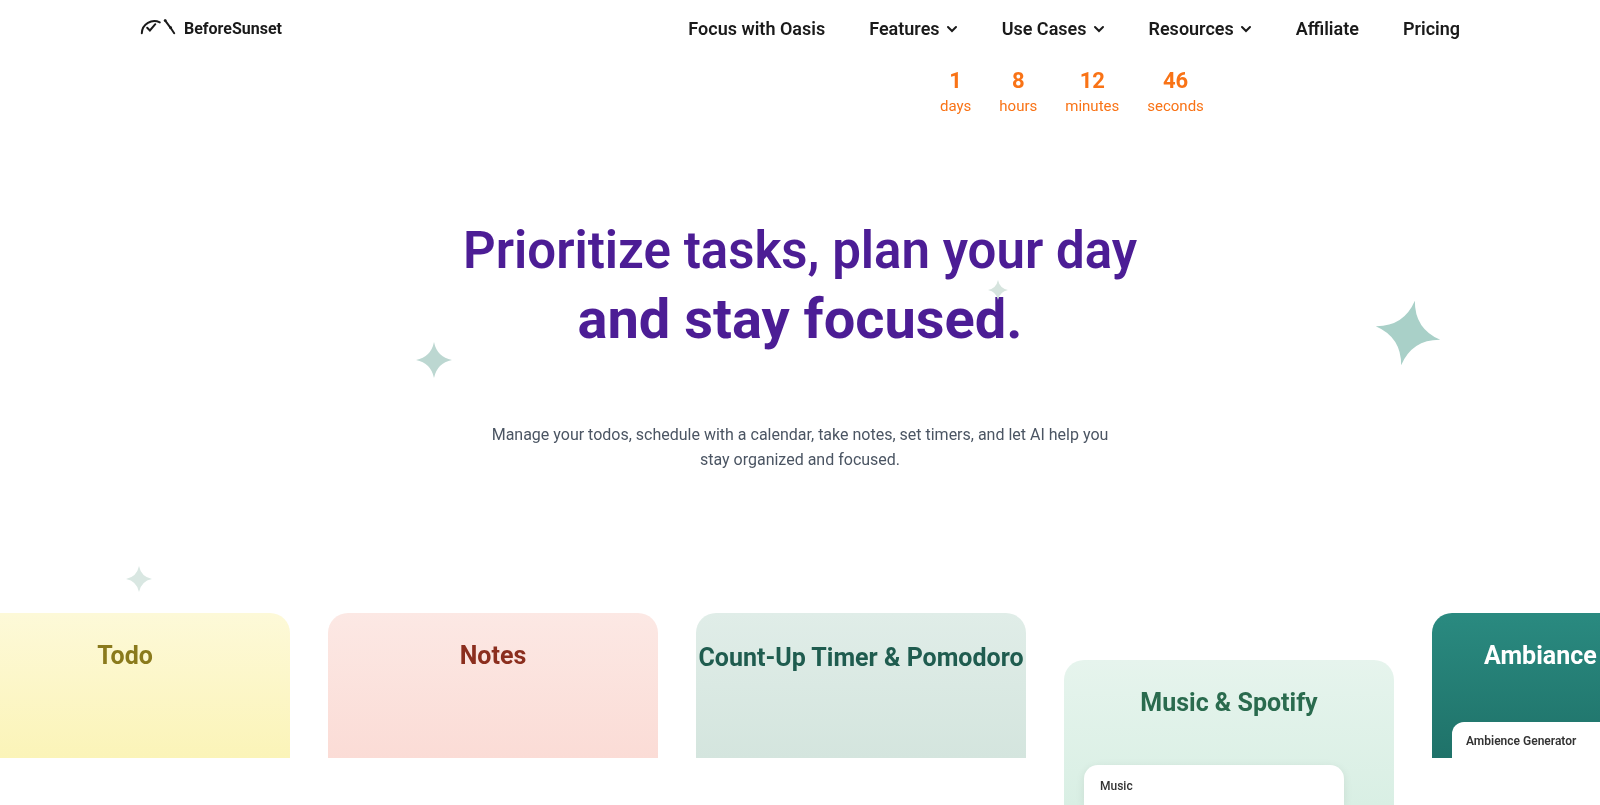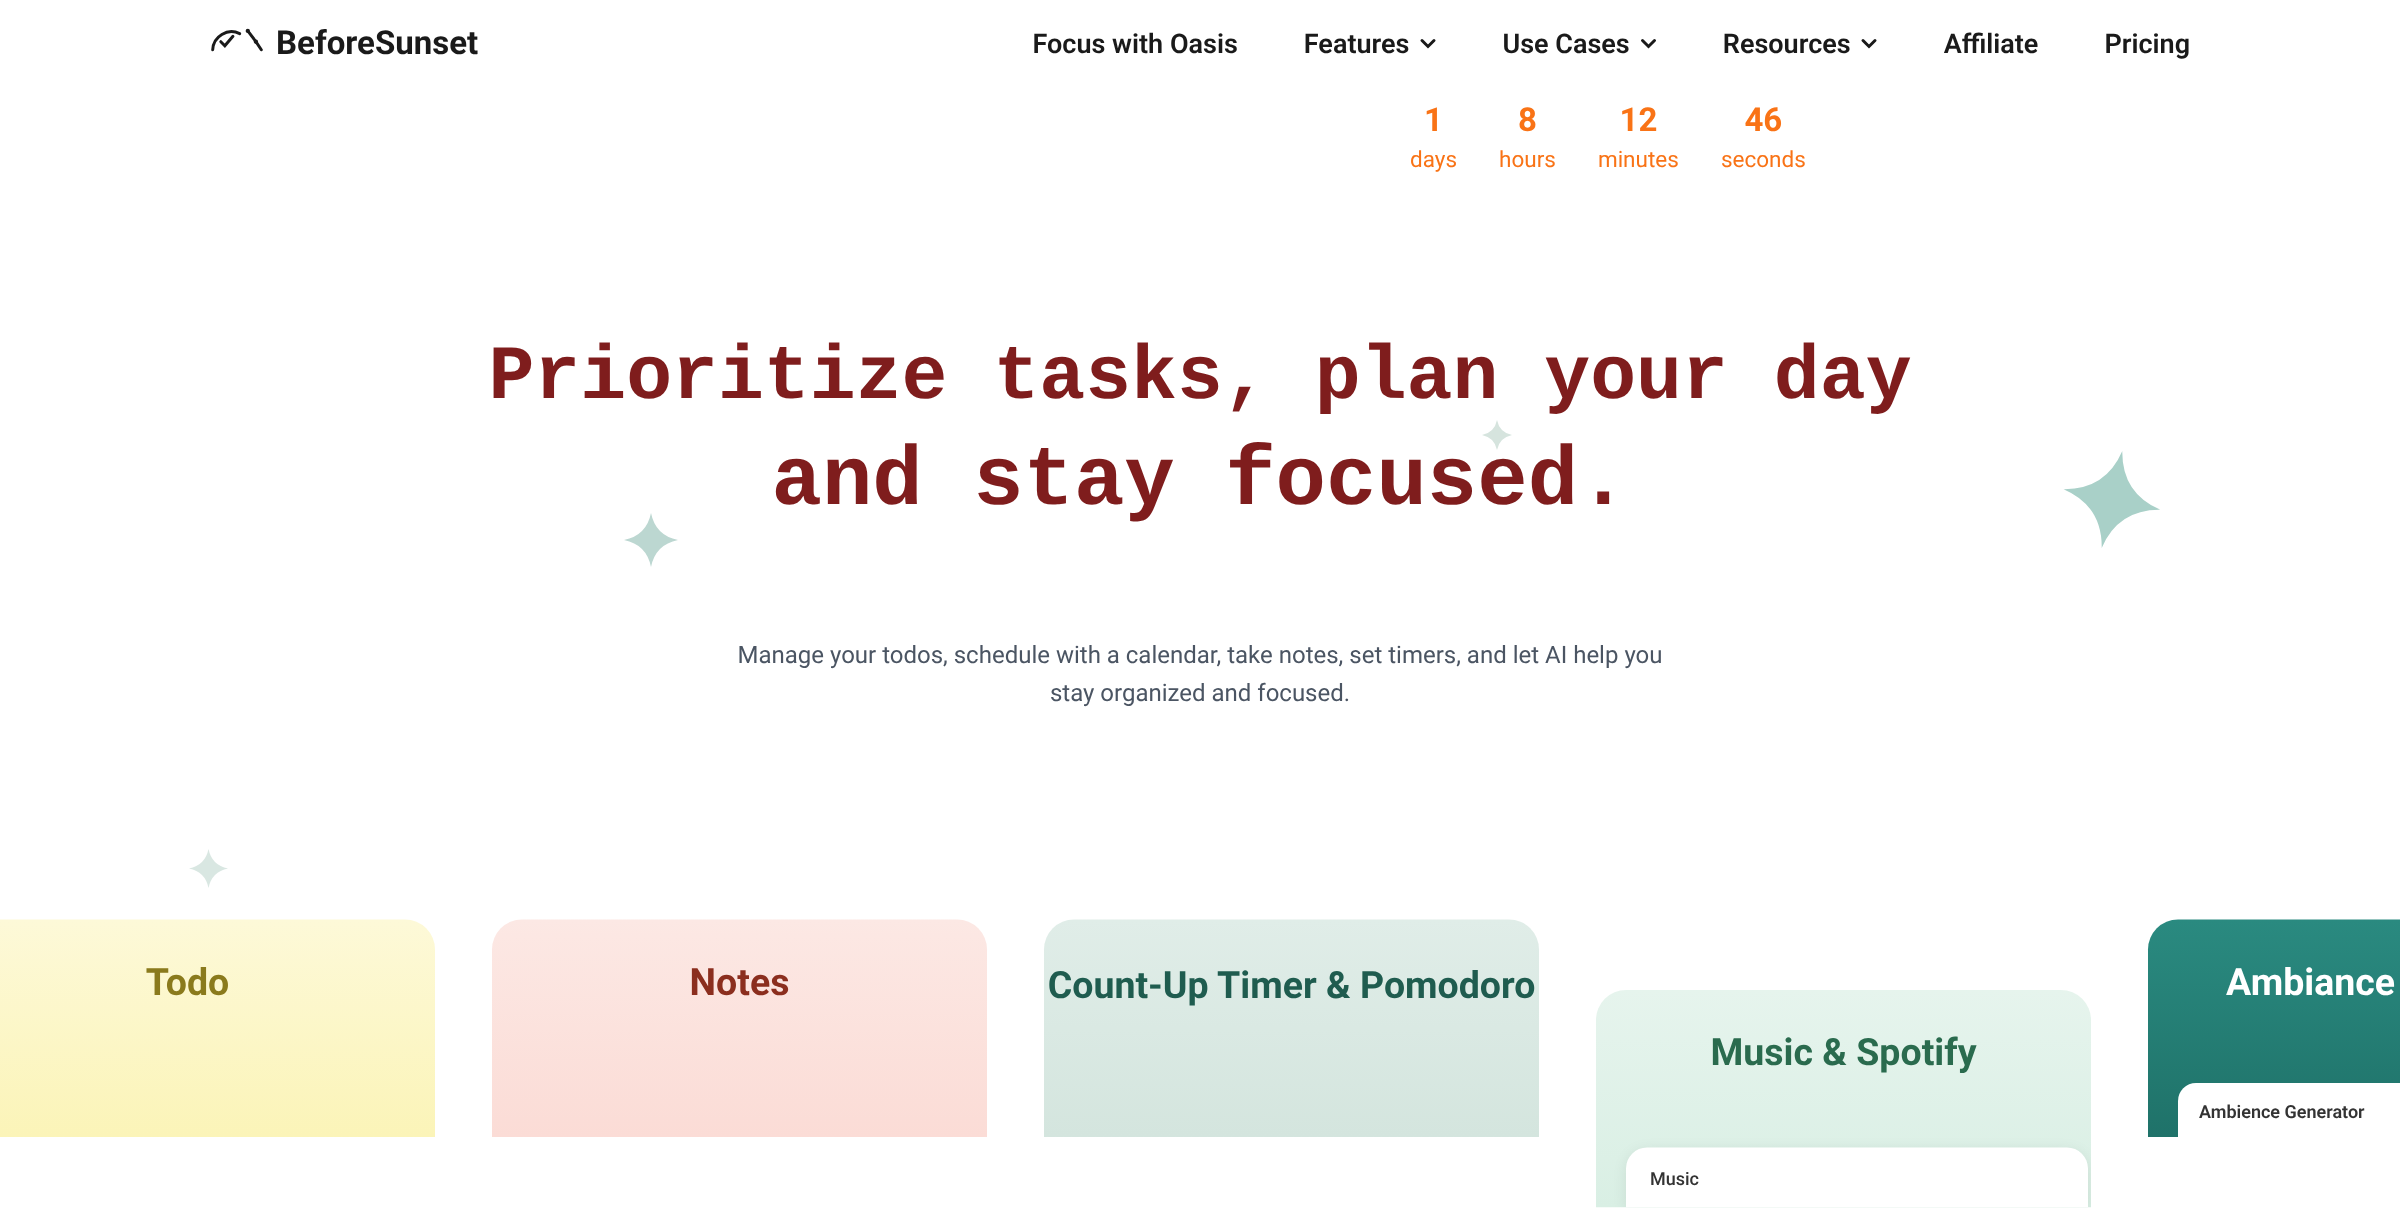--- a/index.html
+++ b/index.html
@@ -15,21 +15,21 @@
   display: flex;
   align-items: center;
   padding: 14px 140px 0 140px;
   gap: 40px;
 }
 .logo {
   display: flex;
   align-items: center;
   gap: 8px;
   font-weight: 700;
-  font-size: 22px;
+  font-size: 16px;
   color: #1a1a1a;
   margin-right: auto;
 }
 .logo-icon {
   width: 36px;
   height: 24px;
 }
 .nav-items {
   display: flex;
   gap: 44px;
@@ -70,23 +70,22 @@
   margin-top: 4px;
 }
 .hero {
   text-align: center;
   margin-top: 180px;
   position: relative;
 }
 .hero h1 {
   font-size: 51px;
   font-weight: 600;
-  color: #7f1d1d;
+  color: #4c1d95;
   line-height: 1.15;
-  font-family: Liberation Mono, monospace;
 }
 .hero h1 .big-line {
   font-size: 56px;
   font-weight: 700;
   display: block;
   margin-top: 6px;
 }
 .hero-subtitle {
   margin-top: 72px;
   font-size: 16px;
@@ -120,21 +119,21 @@
 }
 .card-todo { background: linear-gradient(180deg, #fdf9d8 0%, #fbf4b8 100%); color: #8a7a1c; }
 .card-notes { background: linear-gradient(180deg, #fce8e4 0%, #fbdcd6 100%); color: #8b2e1e; }
 .card-timer { background: linear-gradient(180deg, #e0ede8 0%, #d4e5de 100%); color: #1f5c4f; line-height: 1.35; }
 .card-music { background: linear-gradient(180deg, #e6f4ed 0%, #d9efe4 100%); color: #2a6b4e; margin-top: 47px; }
 .card-ambiance { background: linear-gradient(180deg, #2a8a80 0%, #1f7269 100%); color: #ffffff; width: 240px; }
 .card-music-inner {
   position: absolute;
   bottom: 0;
   left: 20px;
-  width: 308px;
+  width: 260px;
   height: 40px;
   background: #fff;
   border-radius: 14px 14px 0 0;
   box-shadow: 0 2px 10px rgba(0,0,0,0.08);
   padding: 14px 16px 0 16px;
   text-align: left;
   font-size: 12px;
   font-weight: 500;
   color: #333;
 }

